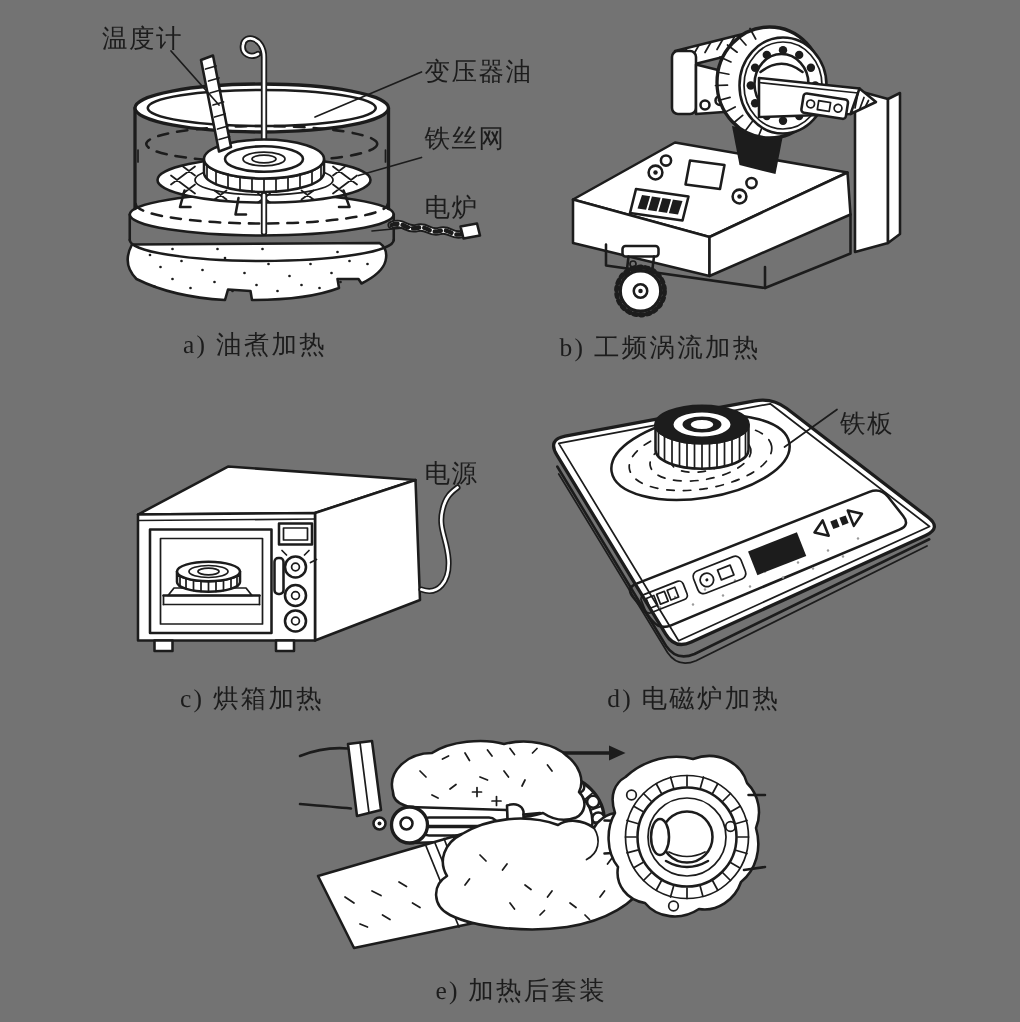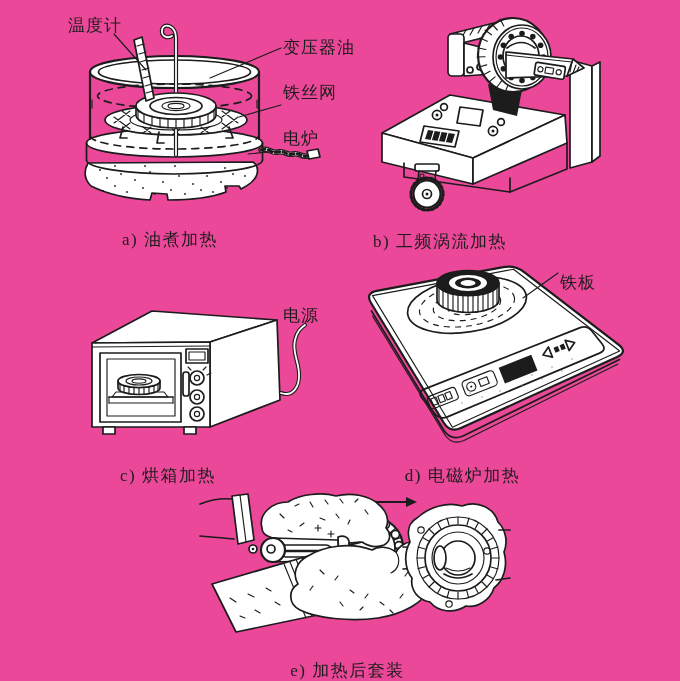--- a/index.html
+++ b/index.html
@@ -1,23 +1,23 @@
 <!DOCTYPE html>
 <html style="--ink: #1c1c1c;"><head>
 <meta charset="utf-8">
 <style>
   :root{ --ink:#1c1c1c; }
   html,body{margin:0;padding:0;background:#fff;}
-  .canvas{position:relative;width:680px;height:681px;background:#ec4899;overflow:hidden;
+  .canvas{position:relative;width:680px;height:681px;background:#737373;overflow:hidden;
           font-family:"Liberation Serif","DejaVu Serif",serif;}
   svg.art{position:absolute;overflow:visible;}
   .lbl{position:absolute;font-size:17px;line-height:1.1;color:var(--ink);
        letter-spacing:1px;white-space:nowrap;z-index:5;}
   .cap{position:absolute;font-size:17px;line-height:1.2;color:var(--ink);
-       letter-spacing:1.5px;text-align:center;z-index:5;margin-top:10px;}
+       letter-spacing:1.5px;text-align:center;z-index:5;}
   .ln{fill:none;stroke:var(--ink);stroke-width:1.7;stroke-linecap:round;stroke-linejoin:round}
   .ln2{fill:none;stroke:var(--ink);stroke-width:2.2;stroke-linecap:round;stroke-linejoin:round}
   .thin{stroke-width:1.15}
   .wf{fill:#fff;stroke:var(--ink);stroke-width:1.7;stroke-linejoin:round}
   .wf2{fill:#fff;stroke:var(--ink);stroke-width:2.2;stroke-linejoin:round}
   .dk{fill:var(--ink);stroke:none}
   .dash{stroke-dasharray:7 6}
   .dashp{stroke-dasharray:5 6}
   .wht{fill:none;stroke:#fff;stroke-linecap:round}
 </style>

